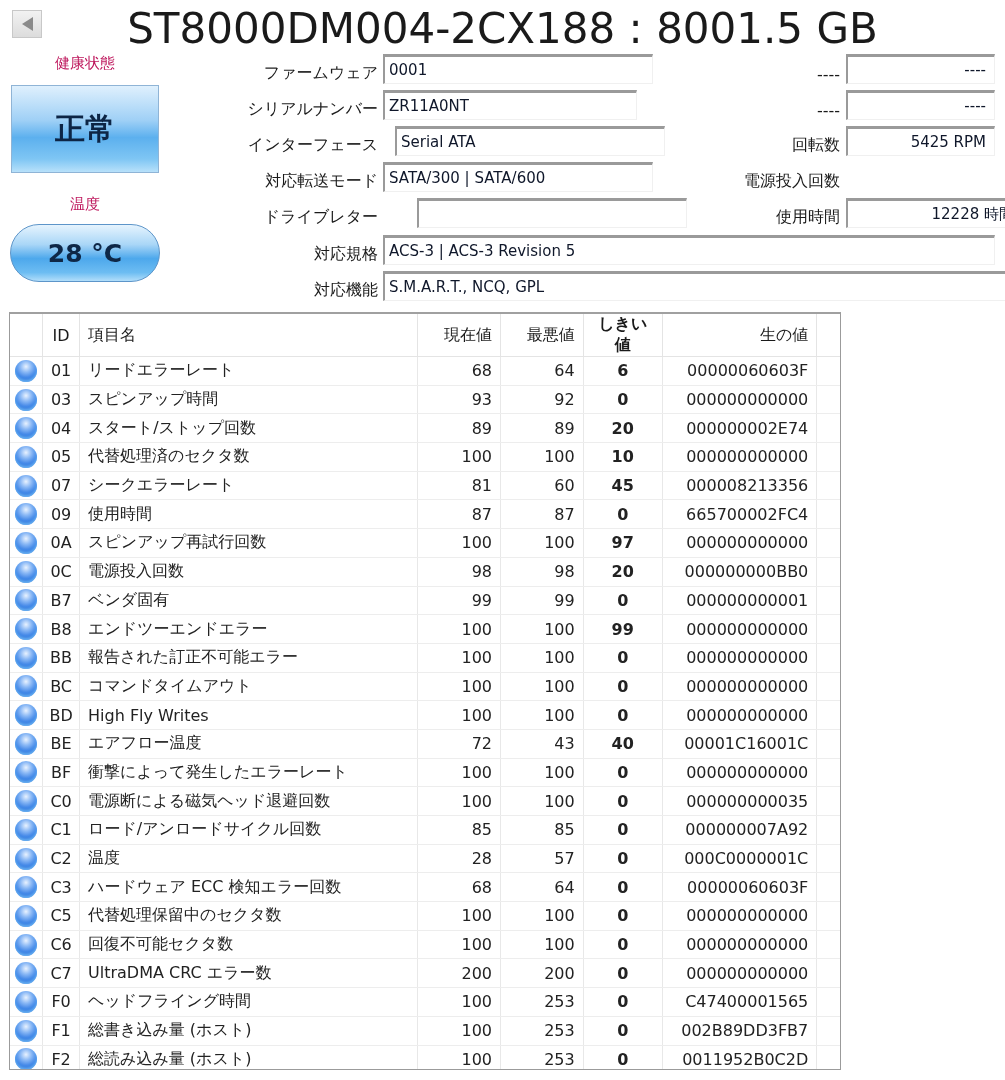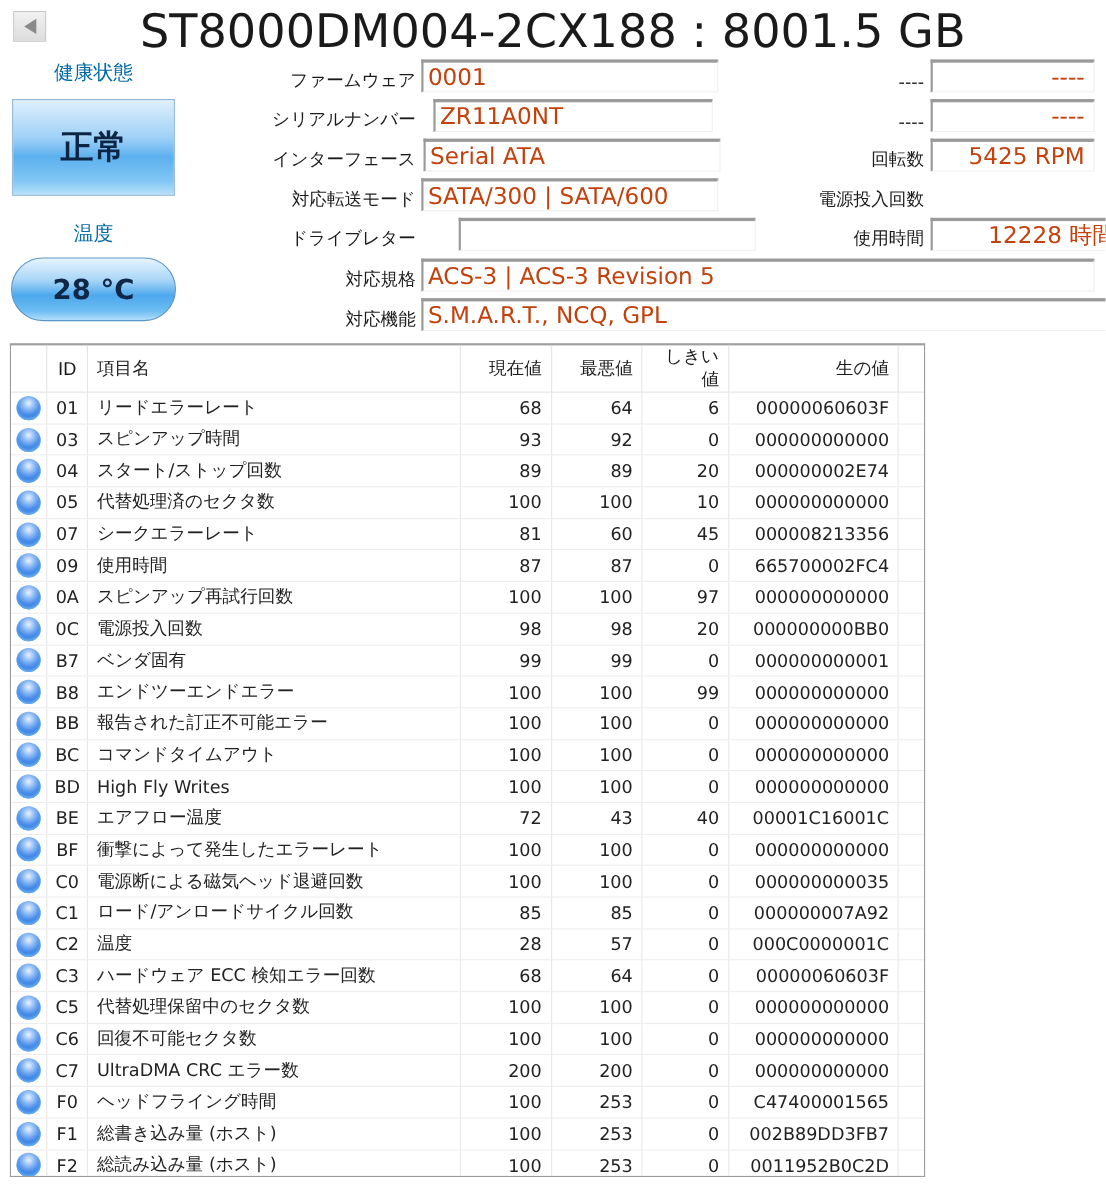--- a/index.html
+++ b/index.html
@@ -6,45 +6,45 @@
   html, body { width: 1005px; height: 1080px; background: #ffffff; overflow: hidden; }
   body { font-family: "DejaVu Sans", "Liberation Sans", sans-serif; color: #1a1a1a; position: relative; }
 
   .prev-btn { position: absolute; left: 12px; top: 10px; width: 30px; height: 28px;
     background: linear-gradient(#f2f2f2, #dcdcdc); border: 1px solid #c8c8c8; display: flex; align-items: center; justify-content: center; }
   .prev-btn .tri { width: 0; height: 0; border-top: 7px solid transparent; border-bottom: 7px solid transparent; border-right: 11px solid #8a8a8a; }
 
   .title { position: absolute; left: 0; width: 1005px; top: 4px; text-align: center; font-size: 42px; letter-spacing: 0px; color: #1a1a1a; font-family: "DejaVu Sans", sans-serif; font-weight: normal; }
 
   .left-col { position: absolute; left: 8px; top: 54px; width: 154px; }
-  .lbl-center { text-align: center; font-size: 18px; color: #0369a1; }
+  .lbl-center { text-align: center; font-size: 15px; color: #be185d; }
   .health-btn { margin-top: 12px; margin-left: 3px; width: 148px; height: 88px; border: 1px solid #8fb4d6;
     background: linear-gradient(#dff0fd 0%, #9fd0f6 40%, #5cb0ee 60%, #7fc6f4 85%, #b8e1fa 100%);
     display: flex; align-items: center; justify-content: center; font-size: 30px; font-weight: bold; color: #0d2545; font-family: "DejaVu Serif", serif; }
   .temp-lbl { margin-top: 22px; }
   .temp-pill { margin-top: 10px; margin-left: 2px; width: 150px; height: 58px; border-radius: 29px; border: 1px solid #5d95c9;
     background: linear-gradient(#e6f4fe 0%, #a9d6f7 35%, #4da8ec 60%, #6dbdf2 85%, #b2defa 100%);
     display: flex; align-items: center; justify-content: center; font-size: 25px; font-weight: bold; color: #0e2747; }
 
   .field-row { position: absolute; height: 30px; display: flex; align-items: flex-end; }
   .field-label { font-size: 16px; color: #1a1a1a; text-align: right; white-space: nowrap; }
   .field-box { height: 30px; border-top: 3px solid #9a9a9a; border-left: 2px solid #9a9a9a; border-right: 1px solid #f0f0f0; border-bottom: 1px solid #f0f0f0;
-    font-size: 21px; color: #c2410c; padding-left: 4px; display: flex; align-items: center; background: #fff; }
+    font-size: 15px; color: #0f172a; padding-left: 4px; display: flex; align-items: center; background: #fff; }
   .field-box.right { justify-content: flex-end; padding-right: 8px; padding-left: 0; }
 
   .smart-table-wrap { position: absolute; left: 9px; top: 312px; width: 832px; height: 758px; border: 1px solid #9b9b9b; border-top: 2px solid #a0a0a0; background: #fff; overflow: hidden; }
   table { border-collapse: collapse; font-size: 16px; }
   th { font-weight: normal; height: 38px; border-right: 1px solid #e4e4e4; border-bottom: 1px solid #e4e4e4; color: #1a1a1a; padding: 0 8px; }
   td { height: 28.7px; border-right: 1px solid #e8e8e8; border-bottom: 1px solid #ededed; padding: 0 8px; color: #222; white-space: nowrap; }
   .c-icon { width: 40px; text-align: center; padding: 0; }
   .c-id { width: 46px; text-align: center; padding: 0; }
   .c-name { width: 383px; text-align: left; }
   .c-cur { width: 108px; text-align: right; }
   .c-worst { width: 108px; text-align: right; }
-  .c-thr { width: 108px; text-align: right; }
+  .c-thr { width: 108px; text-align: center; font-weight: bold; }
   .c-raw { width: 162px; text-align: right; }
   .c-pad { width: 28px; border-right: none; }
   .dot { display: inline-block; width: 22px; height: 22px; border-radius: 50%; vertical-align: middle;
     background: radial-gradient(circle at 50% 30%, #e8f2ff 0%, #8ab8f5 30%, #3d83e6 60%, #2a66cc 80%, #7fb4f2 100%); box-shadow: inset 0 -2px 3px rgba(120,200,255,0.8); }
 </style>
 </head>
 <body>
 
 <div class="prev-btn">
   <span class="tri"></span>
@@ -58,25 +58,25 @@
   <div class="lbl-center temp-lbl">温度</div>
   <div class="temp-pill">28 °C</div>
 </div>
 
 <div class="field-row" style="left:180px; top:54px;">
   <span class="field-label" style="width:198px;">ファームウェア</span>
   <span class="field-box" style="width:270px; margin-left:5px;">0001</span>
 </div>
 <div class="field-row" style="left:180px; top:90px;">
   <span class="field-label" style="width:198px;">シリアルナンバー</span>
-  <span class="field-box" style="width:254px; margin-left:16px;">ZR11A0NT</span>
+  <span class="field-box" style="width:254px; margin-left:5px;">ZR11A0NT</span>
 </div>
 <div class="field-row" style="left:180px; top:126px;">
   <span class="field-label" style="width:198px;">インターフェース</span>
-  <span class="field-box" style="width:270px; margin-left:7px;">Serial ATA</span>
+  <span class="field-box" style="width:270px; margin-left:17px;">Serial ATA</span>
 </div>
 <div class="field-row" style="left:180px; top:162px;">
   <span class="field-label" style="width:198px;">対応転送モード</span>
   <span class="field-box" style="width:270px; margin-left:5px;">SATA/300 | SATA/600</span>
 </div>
 <div class="field-row" style="left:180px; top:198px;gap:34px;">
   <span class="field-label" style="width:198px;">ドライブレター</span>
   <span class="field-box" style="width:270px; margin-left:5px;"></span>
 </div>
 <div class="field-row" style="left:180px; top:235px;">

